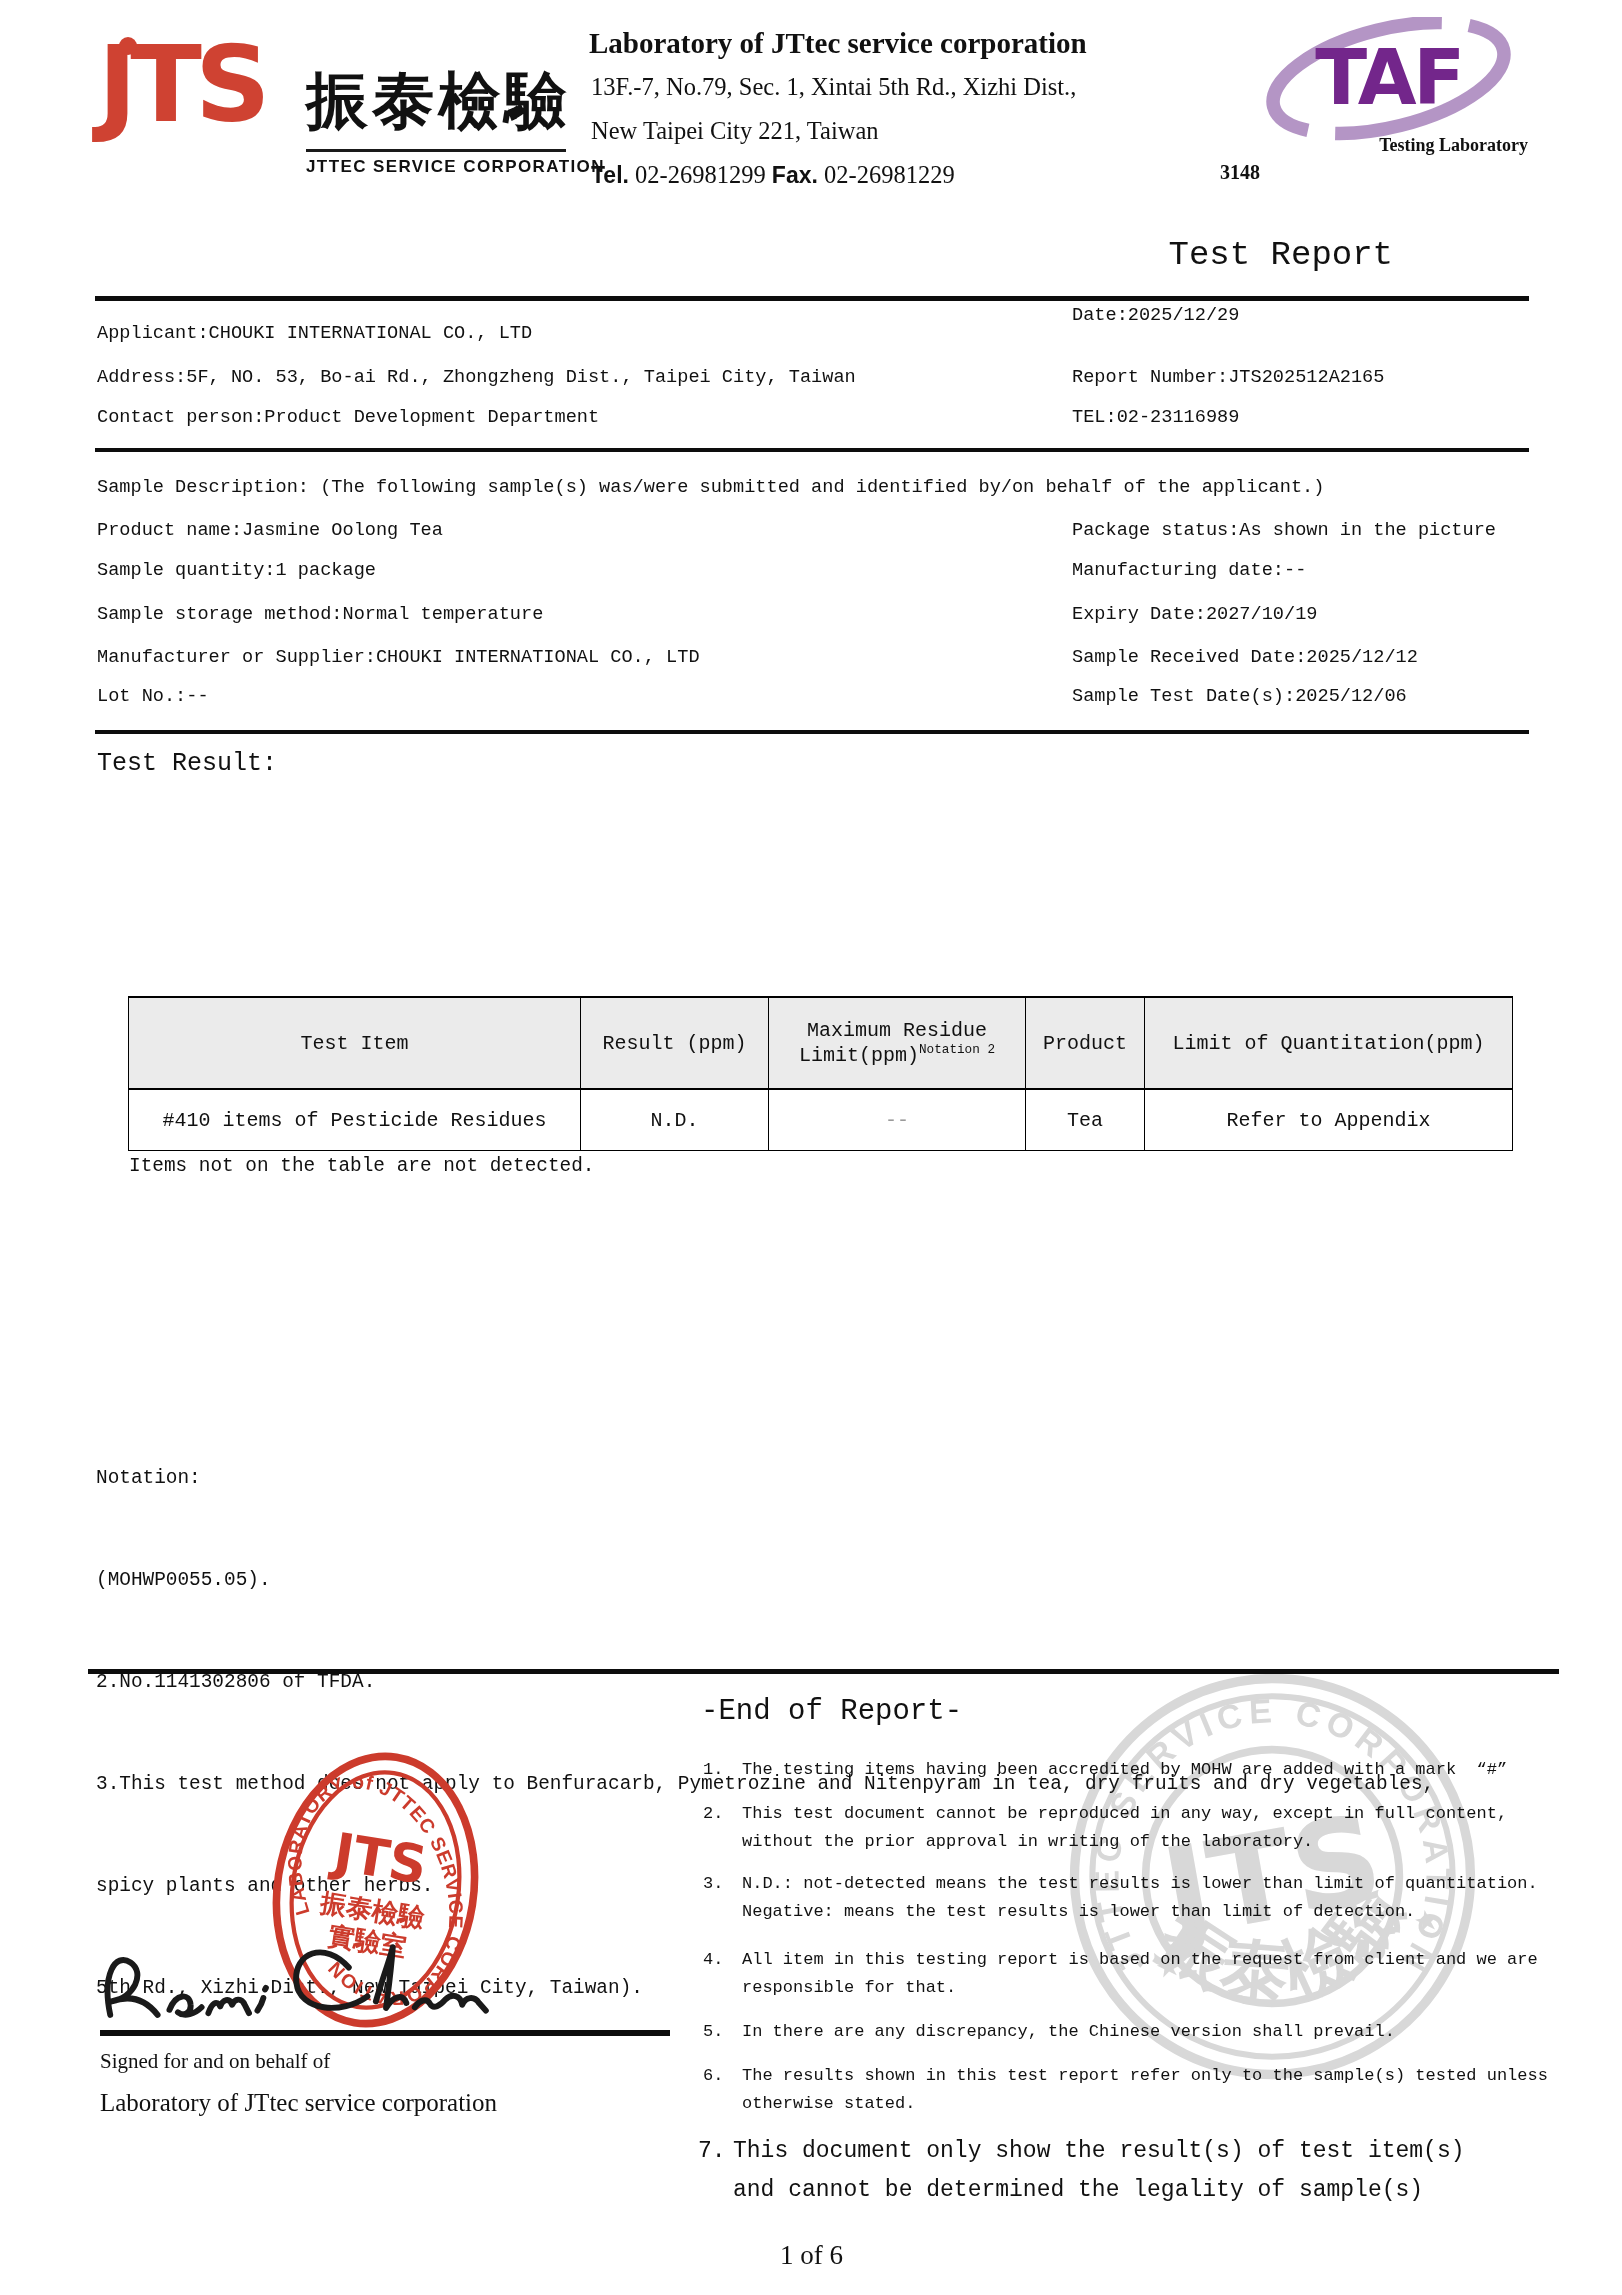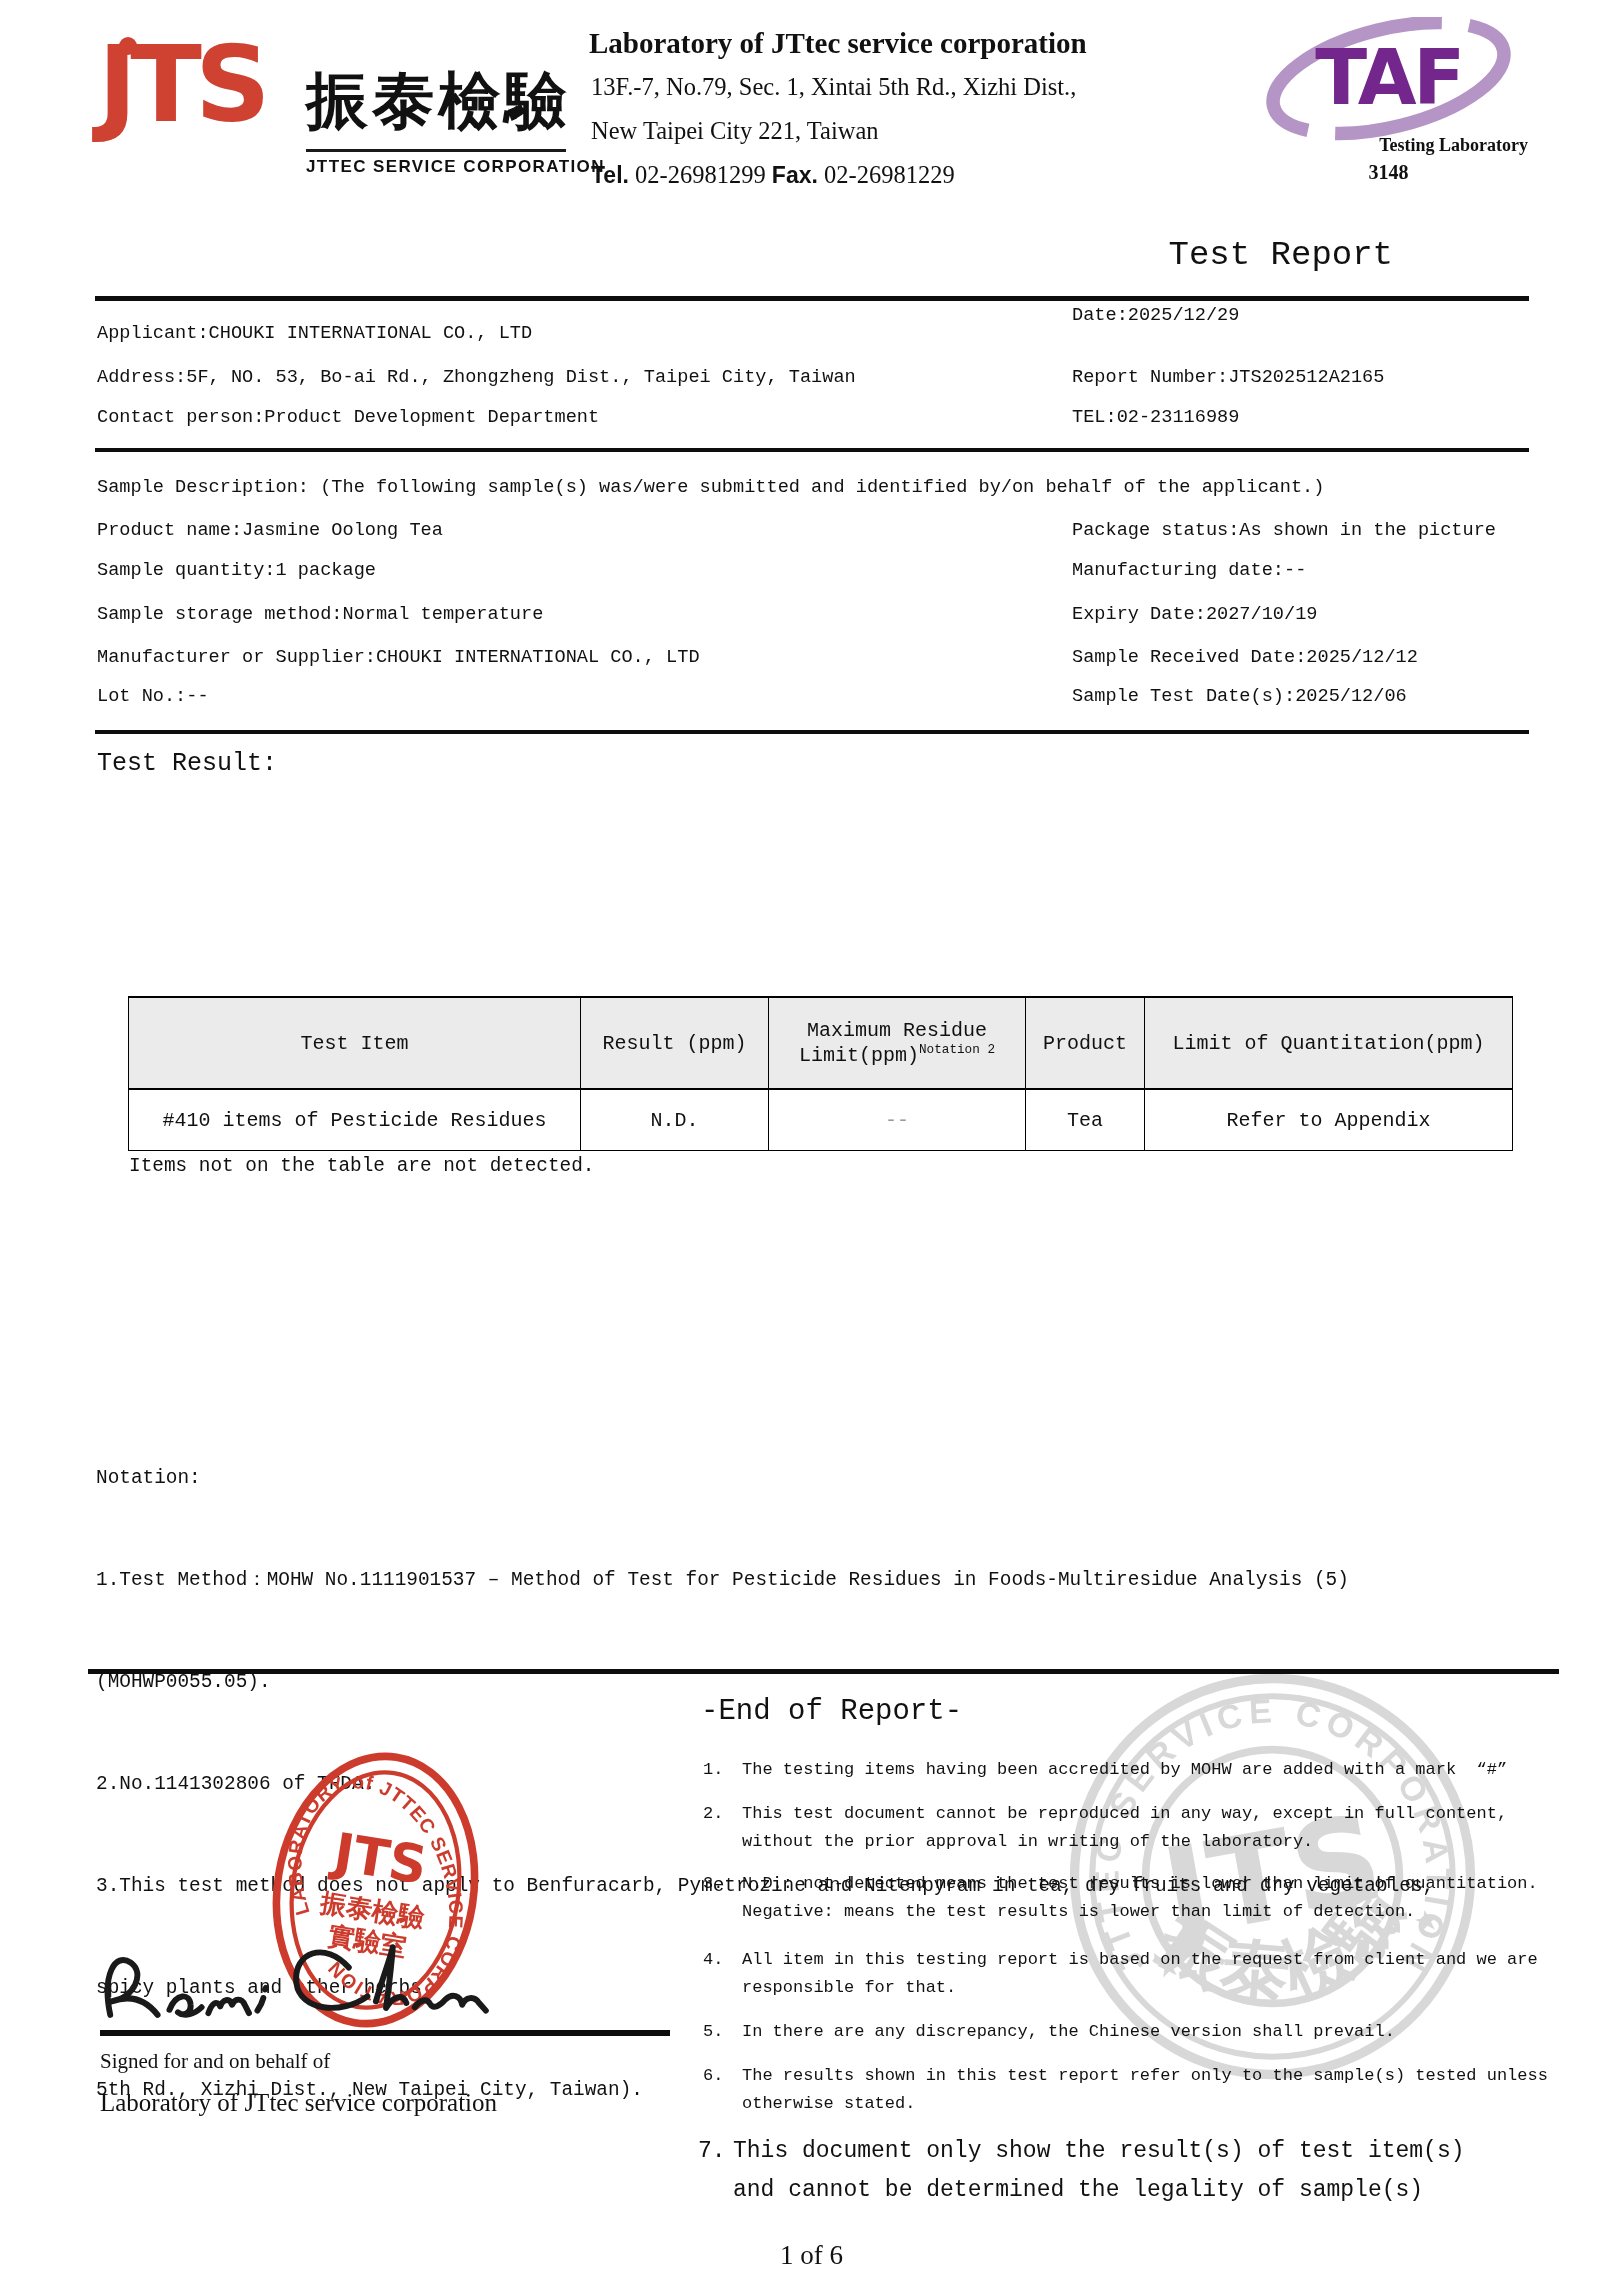--- a/index.html
+++ b/index.html
@@ -19,21 +19,21 @@
   .jts-corp{left:306px;top:157px;font-size:17px;font-weight:bold;letter-spacing:1.4px;z-index:2;}
 
   .lab-name{left:589px;top:27px;font-size:29px;font-weight:600;}
   .lab-addr1{left:591px;top:73px;font-size:24.5px;}
   .lab-addr2{left:591px;top:117px;font-size:24.5px;}
   .lab-telfax{left:591px;top:161px;font-size:24.5px;}
   .lab-telfax .lbl{font-family:"Liberation Sans",sans-serif;font-size:23px;font-weight:600;}
 
   .taf-svg{left:1249px;top:17px;}
   .taf-caption{left:1249px;top:135px;width:279px;text-align:right;font-size:18px;font-weight:bold;}
-  .taf-number{left:1249px;top:161px;width:279px;text-align:center;font-size:20px;font-weight:bold;}
+  .taf-number{left:1220px;top:161px;width:279px;text-align:left;font-size:20px;font-weight:bold;}
 
   .doc-title{left:16px;top:236px;width:1377px;text-align:right;font-size:34px;z-index:2;}
 
   .rule{background:#0d0d0d;z-index:2;}
   .rule1{left:95px;top:296px;width:1434px;height:5px;}
   .rule2{left:95px;top:448px;width:1434px;height:4.2px;}
   .rule3{left:95px;top:730px;width:1434px;height:4.2px;}
   .rule4{left:88px;top:1669px;width:1471px;height:5px;}
 
   .meta{font-size:18.6px;z-index:2;}
@@ -182,21 +182,20 @@
         <td class="dim">--</td>
         <td>Tea</td>
         <td>Refer to Appendix</td>
       </tr>
     </tbody>
   </table>
   <div class="abs tbl-footnote">Items not on the table are not detected.</div>
 
   <div class="abs notation">
     <div>Notation:</div>
-    <div>1.Test Method：MOHW No.1111901537 – Method of Test for Pesticide Residues in Foods-Multiresidue Analysis (5)</div>
     <div>(MOHWP0055.05).</div>
     <div>2.No.1141302806 of TFDA.</div>
     <div>3.This test method does not apply to Benfuracarb, Pymetrozine and Nitenpyram in tea, dry fruits and dry vegetables,</div>
     <div>spicy plants and other herbs.</div>
     <div>5th Rd., Xizhi Dist., New Taipei City, Taiwan).</div>
   </div>
 
   <div class="abs eor-heading">-End of Report-</div>
 
   <div class="abs eor-item i1">

